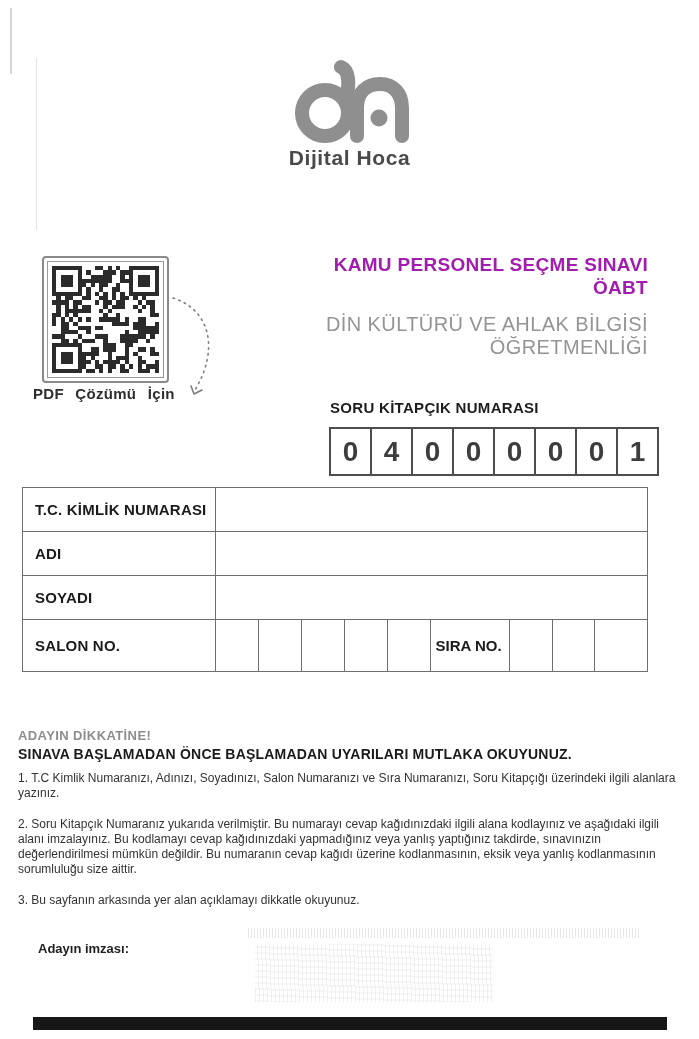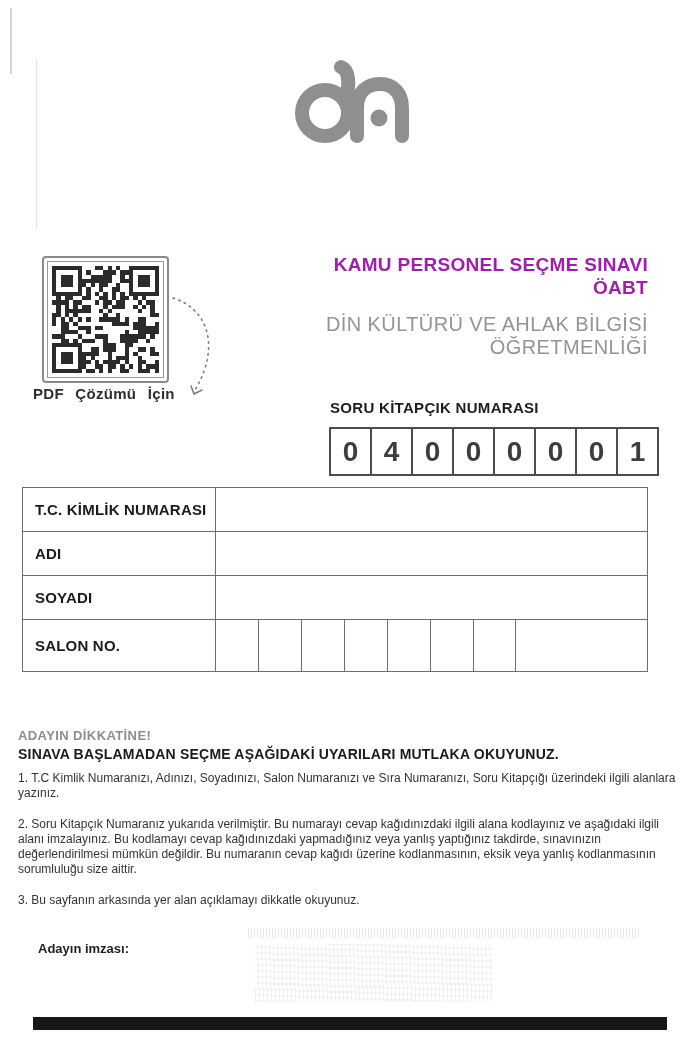--- a/index.html
+++ b/index.html
@@ -95,20 +95,21 @@
 
 <div class="abs logo-block">
   <svg class="logo-mark" width="125" height="86" viewBox="0 0 125 86">
     <g fill="none" stroke="#8f8f8f" stroke-width="14" stroke-linecap="round">
       <circle cx="38" cy="55" r="23"></circle>
       <path d="M 54 9 C 62 12 63 26 59 41"></path>
       <path d="M 70 78 L 70 50 C 70 34 80 26 93 26 C 107 26 115 36 115 50 L 115 78"></path>
     </g>
     <circle cx="92" cy="60" r="8.5" fill="#8f8f8f"></circle>
   </svg>
+  <span class="logo-text">Dijital Hoca</span>
 </div>
 
 <div class="abs exam-title">
   <div>KAMU PERSONEL SEÇME SINAVI</div>
   <div>ÖABT</div>
 </div>
 <div class="abs subject-title">
   <div>DİN KÜLTÜRÜ VE AHLAK BİLGİSİ</div>
   <div>ÖĞRETMENLİĞİ</div>
 </div>
@@ -777,31 +778,32 @@
   </div>
   <div class="f-row last">
     <div class="f-label">SALON NO.</div>
     <div class="cells-wrap" id="salon-cells">
         <div class="small-cell" style="width: 43.1px;"></div>
         <div class="small-cell" style="width: 43.1px;"></div>
         <div class="small-cell" style="width: 43.1px;"></div>
         <div class="small-cell" style="width: 43.1px;"></div>
         <div class="small-cell" style="width: 43.1px;"></div>
       </div>
+    <div class="sira-label">SIRA NO.</div>
     <div class="cells-wrap" id="sira-cells" style="flex:1;">
         <div class="small-cell" style="width: 42.2px;"></div>
         <div class="small-cell" style="width: 42.2px;"></div>
         <div class="small-cell" style="width: 42.2px; border-right: none;"></div>
       </div>
   </div>
 </div>
 
 <div class="abs notice">
   <div class="attention">ADAYIN DİKKATİNE!</div>
-  <div class="warning">SINAVA BAŞLAMADAN SEÇME AŞAĞIDAKİ UYARILARI MUTLAKA OKUYUNUZ.</div>
+  <div class="warning">SINAVA BAŞLAMADAN ÖNCE BAŞLAMADAN UYARILARI MUTLAKA OKUYUNUZ.</div>
   <div class="n-item">1. T.C Kimlik Numaranızı, Adınızı, Soyadınızı, Salon Numaranızı ve Sıra Numaranızı, Soru Kitapçığı üzerindeki ilgili alanlara yazınız.</div>
   <div class="n-item gap">2. Soru Kitapçık Numaranız yukarıda verilmiştir. Bu numarayı cevap kağıdınızdaki ilgili alana kodlayınız ve aşağıdaki ilgili alanı imzalayınız. Bu kodlamayı cevap kağıdınızdaki yapmadığınız veya yanlış yaptığınız takdirde, sınavınızın değerlendirilmesi mümkün değildir. Bu numaranın cevap kağıdı üzerine kodlanmasının, eksik veya yanlış kodlanmasının sorumluluğu size aittir.</div>
   <div class="n-item gap">3. Bu sayfanın arkasında yer alan açıklamayı dikkatle okuyunuz.</div>
 </div>
 
 <div class="abs signature">
   <div class="sig-label">Adayın imzası:</div>
 </div>
 
 <div class="abs smudge1"></div>

